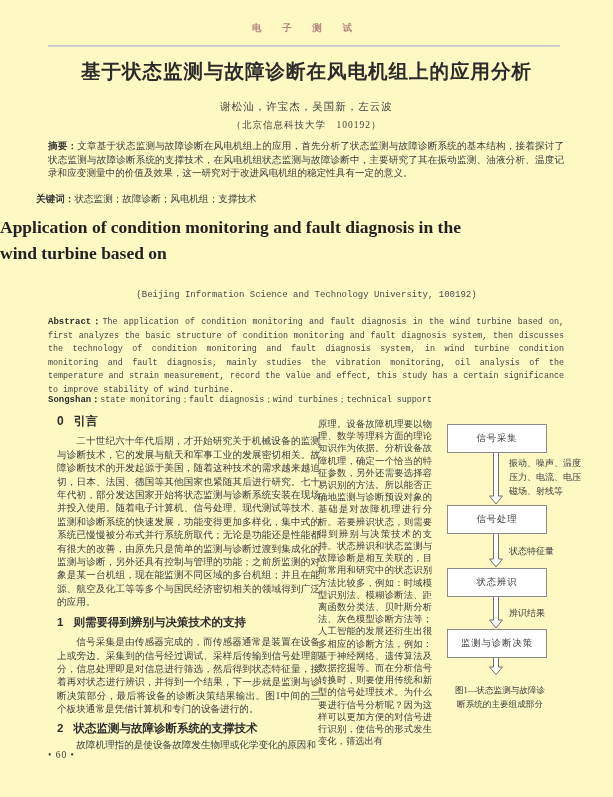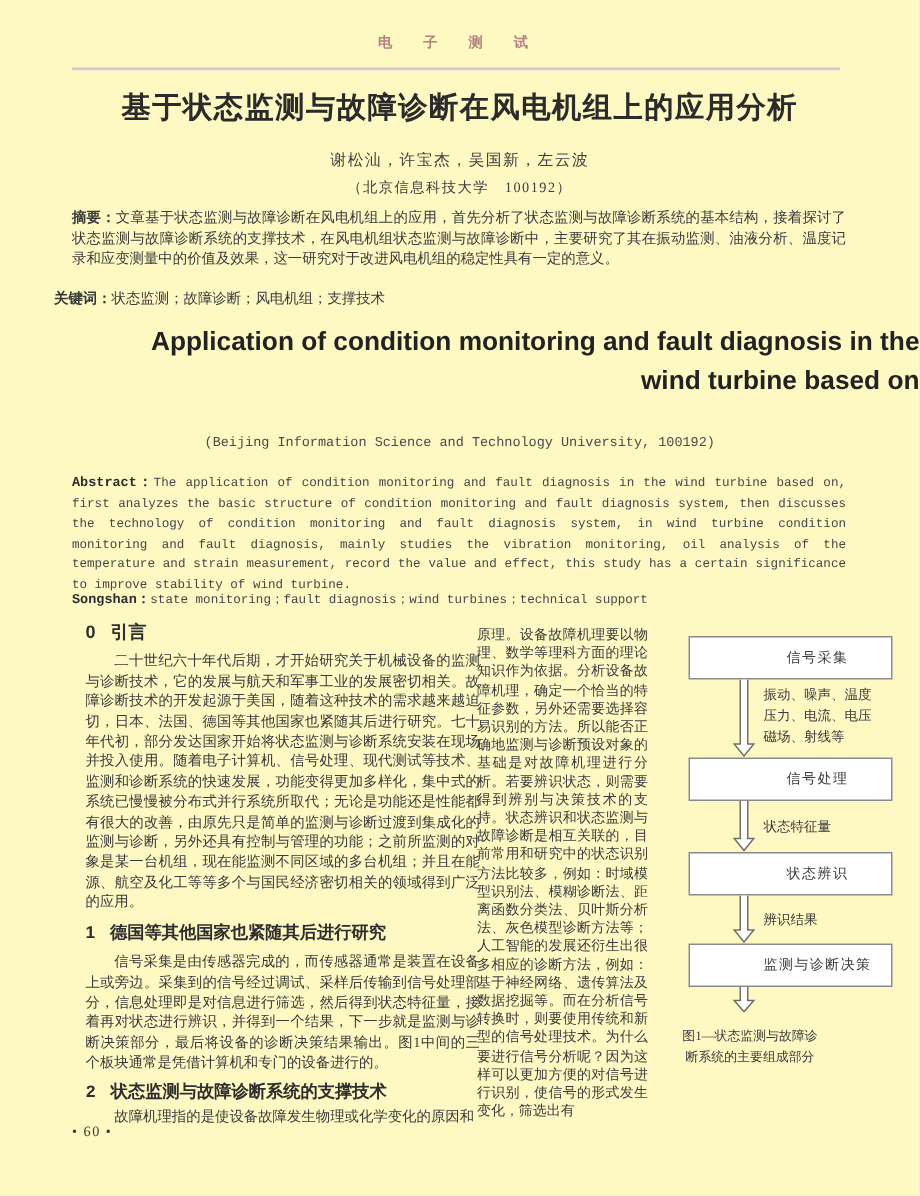--- a/index.html
+++ b/index.html
@@ -47,22 +47,22 @@
     font-size:9.6px;line-height:13.6px;text-align:justify;color:#3a3a3a;
   }
   .zh-keywords{
     position:absolute;top:193px;left:36px;width:516px;
     font-size:9.6px;color:#3a3a3a;
   }
   .lbl-hei{font-weight:bold;font-family:"Liberation Sans","DejaVu Sans",sans-serif;}
   
   .en-title{
     position:absolute;top:214px;left:0;width:100%;
-    text-align:right;font-weight:bold;font-size:17.5px;line-height:26px;
-    color:#222;font-family:Liberation Sans, sans-serif;
+    text-align:left;font-weight:bold;font-size:17.5px;line-height:26px;
+    color:#222;font-family:Liberation Serif, serif;
   }
   .en-authors{
     position:absolute;top:272px;left:0;width:100%;
     text-align:center;font-size:9px;color:#4a4a4a;
     font-family:"Liberation Mono","DejaVu Sans Mono",monospace;
   }
   .en-affiliation{
     position:absolute;top:290px;left:0;width:100%;
     text-align:center;font-size:9px;color:#4a4a4a;
     font-family:"Liberation Mono","DejaVu Sans Mono",monospace;
@@ -84,35 +84,35 @@
     font-size:9.6px;line-height:13.4px;text-align:justify;color:#3a3a3a;
   }
   .col-left p{margin:0;text-indent:2em;}
   .sec-heading{
     font-family:"Liberation Sans","DejaVu Sans",sans-serif;
     font-weight:bold;color:#2e2e2e;text-indent:0 !important;
     font-size:12px;margin:0;
   }
   .h0{margin:0 0 6px 0;}
   .h1{font-size:11.5px;margin:7px 0 6px 0;}
-  .h2{font-size:11.5px;margin:6px 0 3px 0;font-family:Liberation Mono, monospace;}
+  .h2{font-size:11.5px;margin:6px 0 3px 0;}
   .num-gap{display:inline-block;width:10px;}
   .col-right-text{
     position:absolute;top:418px;left:318px;width:114px;
     font-size:9.3px;line-height:12.2px;text-align:justify;color:#3a3a3a;
   }
   
   .figure{
     position:absolute;top:424px;left:435px;width:130px;
   }
   .flow-box{
-    width:98px;height:27px;margin:0 auto 0 24px;
+    width:98px;height:27px;margin:0 auto 0 12px;
     border:1px solid #8a8a8a;background:#fff;
     display:flex;align-items:center;justify-content:center;
-    font-size:9.3px;color:#3a3a3a;letter-spacing:1px;padding-left:36px;
+    font-size:9.3px;color:#3a3a3a;letter-spacing:1px;
   }
   .arrow-row{position:relative;margin-left:12px;width:118px;}
   .arrow-row svg{display:block;margin-left:41px;}
   .arrow-label{
     position:absolute;left:62px;top:0;
     font-size:9px;line-height:14px;color:#3a3a3a;
     white-space:pre-line;width:80px;
   }
   .arrow-label.mid{top:50%;transform:translateY(-50%);white-space:nowrap;}
   .fig-caption{
@@ -157,21 +157,21 @@
   <div class="en-keywords">
     <b>Songshan：</b><span>state monitoring；fault diagnosis；wind turbines；technical support</span>
   </div>
 
   <div class="col-left">
     <div class="sec-heading h0">
       <span>0</span><span class="num-gap"></span><span>引言</span>
     </div>
     <p>二十世纪六十年代后期，才开始研究关于机械设备的监测与诊断技术，它的发展与航天和军事工业的发展密切相关。故障诊断技术的开发起源于美国，随着这种技术的需求越来越迫切，日本、法国、德国等其他国家也紧随其后进行研究。七十年代初，部分发达国家开始将状态监测与诊断系统安装在现场并投入使用。随着电子计算机、信号处理、现代测试等技术、监测和诊断系统的快速发展，功能变得更加多样化，集中式的系统已慢慢被分布式并行系统所取代；无论是功能还是性能都有很大的改善，由原先只是简单的监测与诊断过渡到集成化的监测与诊断，另外还具有控制与管理的功能；之前所监测的对象是某一台机组，现在能监测不同区域的多台机组；并且在能源、航空及化工等等多个与国民经济密切相关的领域得到广泛的应用。</p>
     <div class="sec-heading h1">
-      <span>1</span><span class="num-gap"></span><span>德国等其他国家也紧随其后进行研究</span>
+      <span>1</span><span class="num-gap"></span><span>则需要得到辨别与决策技术的支持</span>
     </div>
     <p>信号采集是由传感器完成的，而传感器通常是装置在设备上或旁边。采集到的信号经过调试、采样后传输到信号处理部分，信息处理即是对信息进行筛选，然后得到状态特征量，接着再对状态进行辨识，并得到一个结果，下一步就是监测与诊断决策部分，最后将设备的诊断决策结果输出。图1中间的三个板块通常是凭借计算机和专门的设备进行的。</p>
     <div class="sec-heading h2">
       <span>2</span><span class="num-gap"></span><span>状态监测与故障诊断系统的支撑技术</span>
     </div>
     <p>故障机理指的是使设备故障发生物理或化学变化的原因和</p>
   </div>
 
   <div class="col-right-text">原理。设备故障机理要以物理、数学等理科方面的理论知识作为依据。分析设备故障机理，确定一个恰当的特征参数，另外还需要选择容易识别的方法。所以能否正确地监测与诊断预设对象的基础是对故障机理进行分析。若要辨识状态，则需要得到辨别与决策技术的支持。状态辨识和状态监测与故障诊断是相互关联的，目前常用和研究中的状态识别方法比较多，例如：时域模型识别法、模糊诊断法、距离函数分类法、贝叶斯分析法、灰色模型诊断方法等；人工智能的发展还衍生出很多相应的诊断方法，例如：基于神经网络、遗传算法及数据挖掘等。而在分析信号转换时，则要使用传统和新型的信号处理技术。为什么要进行信号分析呢？因为这样可以更加方便的对信号进行识别，使信号的形式发生变化，筛选出有</div>
 

